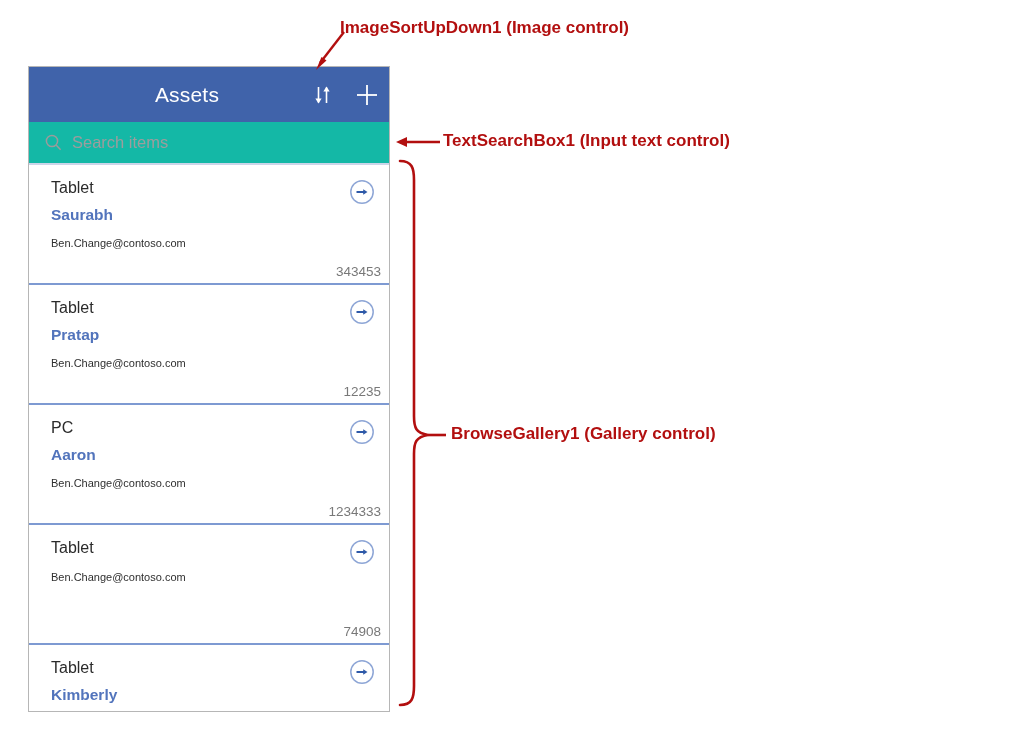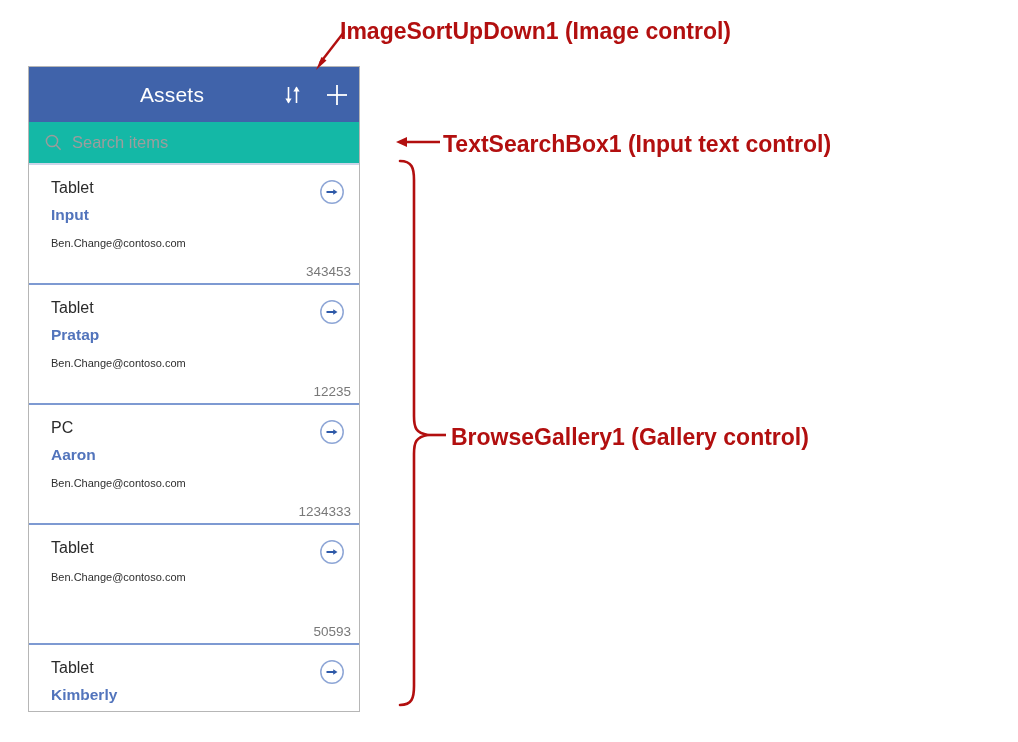--- a/index.html
+++ b/index.html
@@ -13,21 +13,21 @@
     font-family: "Liberation Sans", sans-serif;
     position: relative;
     overflow: hidden;
   }
 
   
   #app-frame {
     position: absolute;
     left: 28px;
     top: 66px;
-    width: 332px;
+    width: 362px;
     height: 646px;
     background: #ffffff;
     border: 1px solid #b6b6b6;
     box-sizing: border-box;
     overflow: hidden;
   }
 
   
   #app-header {
     position: relative;
@@ -123,21 +123,21 @@
     width: 26px;
     height: 26px;
     cursor: pointer;
   }
 
   
   .annot-label {
     position: absolute;
     color: #b20f0f;
     font-weight: bold;
-    font-size: 23px;
+    font-size: 17px;
     white-space: nowrap;
     font-family: "Liberation Sans", sans-serif;
   }
   #annot-sort-label  { left: 340px; top: 18px; }
   #annot-search-label{ left: 443px; top: 131px; }
   #annot-gallery-label{ left: 451px; top: 424px; }
 
   .annot-svg {
     position: absolute;
     overflow: visible;
@@ -185,21 +185,21 @@
         <line x1="13.1" y1="12.1" x2="17.6" y2="16.8" stroke="#9b9b9b" stroke-width="1.5"></line>
       </svg>
     </span>
     <input id="search-input" type="text" placeholder="Search items" value="" style="">
   </div>
 
   <div id="gallery">
 
     <div class="gallery-item">
       <div class="gi-title">Tablet</div>
-      <div class="gi-person">Input</div>
+      <div class="gi-person">Saurabh</div>
       <div class="gi-email">Ben.Change@contoso.com</div>
       <div class="gi-number">343453</div>
       <span class="gi-arrow">
         <svg width="26" height="26" viewBox="0 0 26 26" aria-hidden="true">
           <circle cx="13" cy="13" r="11.2" fill="none" stroke="#8ea6d6" stroke-width="1.5"></circle>
           <line x1="7.5" y1="13" x2="16.5" y2="13" stroke="#2e59a8" stroke-width="2"></line>
           <polygon points="18.5,13 14.2,10.2 14.2,15.8" fill="#2e59a8"></polygon>
         </svg>
       </span>
     </div>
@@ -228,21 +228,21 @@
           <circle cx="13" cy="13" r="11.2" fill="none" stroke="#8ea6d6" stroke-width="1.5"></circle>
           <line x1="7.5" y1="13" x2="16.5" y2="13" stroke="#2e59a8" stroke-width="2"></line>
           <polygon points="18.5,13 14.2,10.2 14.2,15.8" fill="#2e59a8"></polygon>
         </svg>
       </span>
     </div>
 
     <div class="gallery-item">
       <div class="gi-title">Tablet</div>
       <div class="gi-email">Ben.Change@contoso.com</div>
-      <div class="gi-number">50593</div>
+      <div class="gi-number">74908</div>
       <span class="gi-arrow">
         <svg width="26" height="26" viewBox="0 0 26 26" aria-hidden="true">
           <circle cx="13" cy="13" r="11.2" fill="none" stroke="#8ea6d6" stroke-width="1.5"></circle>
           <line x1="7.5" y1="13" x2="16.5" y2="13" stroke="#2e59a8" stroke-width="2"></line>
           <polygon points="18.5,13 14.2,10.2 14.2,15.8" fill="#2e59a8"></polygon>
         </svg>
       </span>
     </div>
 
     <div class="gallery-item">

